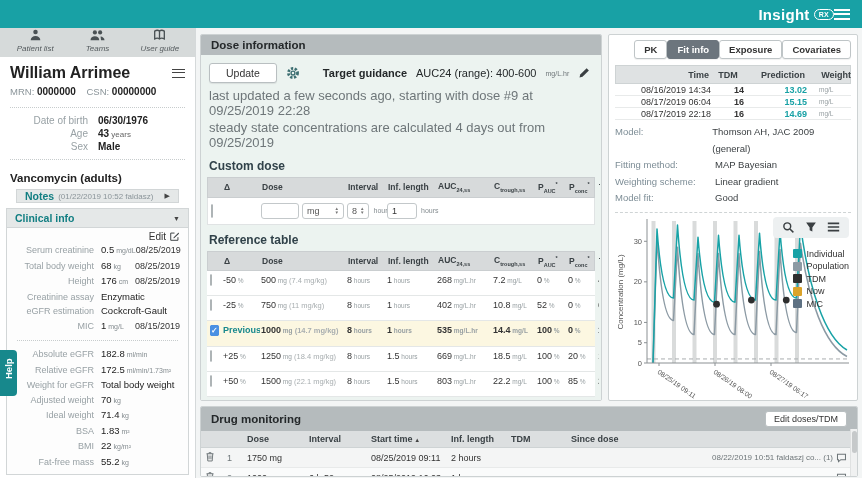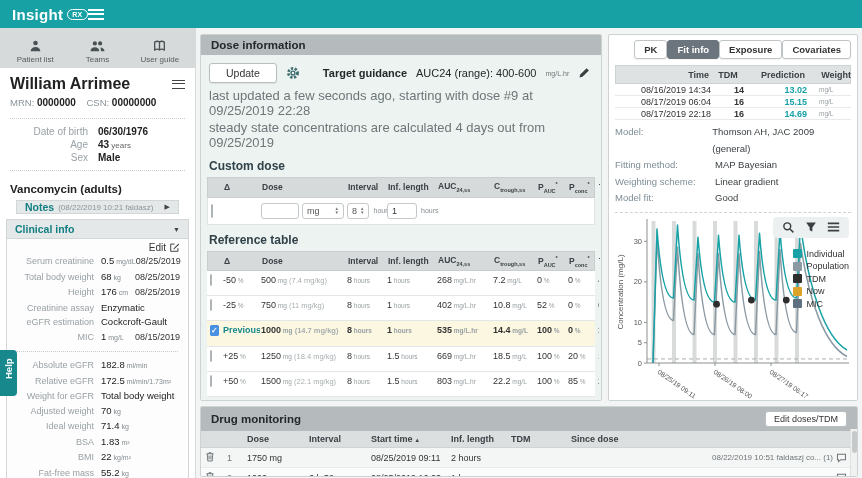--- a/index.html
+++ b/index.html
@@ -1,35 +1,35 @@
 <!DOCTYPE html>
 <html><head>
 <meta charset="utf-8">
 <style>
   * { margin:0; padding:0; box-sizing:border-box; }
   html,body { width:862px; height:478px; overflow:hidden; background:#f3f5f5;
     font-family:"Liberation Sans", sans-serif; color:#333; font-size:11px; }
 
   
   .topbar { height:28px; background:#18a1a5; display:flex; align-items:center;
-    justify-content:flex-start; padding:0 12px; }
+    justify-content:flex-end; padding:0 12px; }
   .logo { display:flex; align-items:center; gap:2px; color:#fff; font-size:15px;
     font-weight:bold; letter-spacing:.3px; }
   .logo-badge { border:1.5px solid #fff; border-radius:7px; font-size:7px; font-weight:bold;
     padding:1px 4px; margin-left:2px; }
   .hamb { width:16px; height:11px; border-top:2px solid #fff; border-bottom:2px solid #fff;
     position:relative; cursor:pointer; }
   .hamb::after { content:""; position:absolute; left:0; right:0; top:2.5px; height:2px; background:#fff; }
 
   .main { display:flex; height:450px; }
 
   
   .sidebar { width:196px; background:#fff; border-right:1px solid #d5d9da; height:450px;
     overflow:hidden; position:relative; }
-  .navbar { background:#d6dada; display:flex; padding:11px 6px 4px; gap:4px; }
+  .navbar { background:#d6dada; display:flex; padding:0 6px 4px; gap:4px;font-style:italic; }
   .nav-item { flex:1; text-align:center; color:#51585b; cursor:pointer; }
   .nav-item svg { display:block; margin:0 auto 1px; }
   .nav-lbl { font-size:8px; color:#555b5e; }
   .pat-block { padding:7px 10px 4px; }
   .pat-name-row { display:flex; justify-content:space-between; align-items:center; }
   .pat-name { font-size:16px; font-weight:bold; color:#222; }
   .menu-sm { width:13px; height:9px; border-top:1.6px solid #444; border-bottom:1.6px solid #444; position:relative; cursor:pointer;}
   .menu-sm::after{ content:""; position:absolute; left:0;right:0; top:2px; height:1.6px; background:#444;}
   .ids-row { margin-top:4px; font-size:9.5px; color:#8a9499; }
   .ids-row b { color:#222; font-size:10px; margin-right:8px; }
@@ -225,21 +225,21 @@
         <div class="demo-row">
           <span class="demo-lbl">Sex</span>
           <span class="demo-val">Male</span>
         </div>
       </div>
     <div class="dotline"></div>
     <div class="drug-name">Vancomycin (adults)</div>
 
     <div class="side-bar-hdr">
       <span class="t">Notes</span>
-      <span class="m">(08/22/2019 10:21 faldasz)</span>
+      <span class="m">(01/22/2019 10:52 faldasz)</span>
       <span class="caret">▶</span>
     </div>
 
     <div class="clin-card">
       <div class="clin-hdr">
         <span class="t">Clinical info</span>
         <span class="caret">▼</span>
       </div>
       <div class="edit-row">
         <span class="edit-link">

